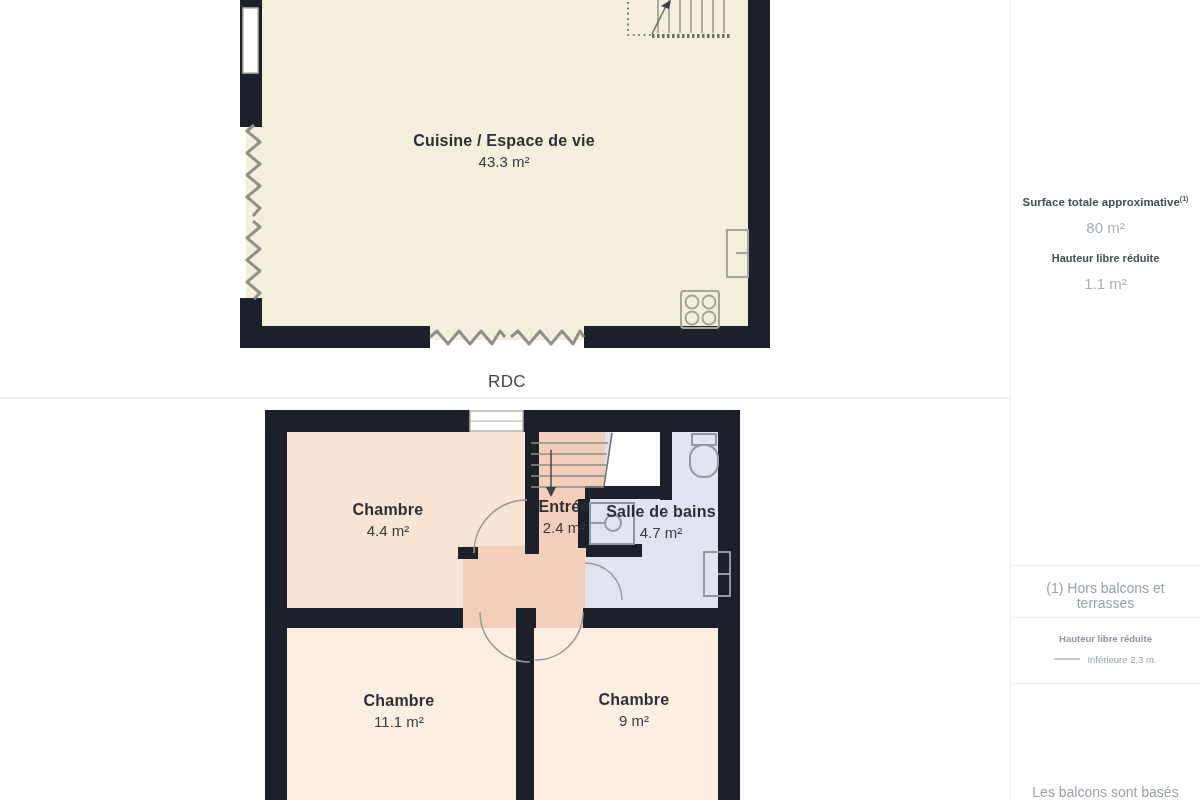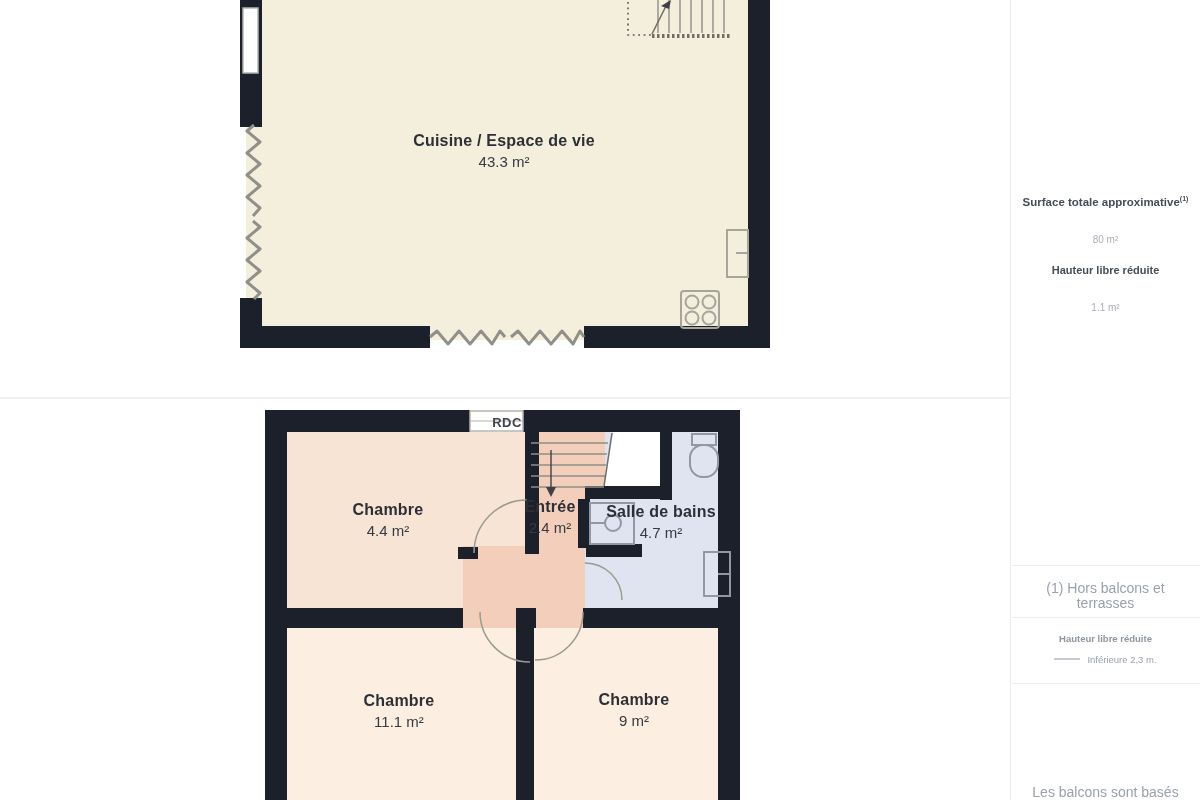--- a/index.html
+++ b/index.html
@@ -25,31 +25,31 @@
   .stair-rail{stroke:#6e6e66;stroke-width:4;stroke-dasharray:2.5 2.5;}
   .stair-diag{stroke:#6e6e66;stroke-width:1.5;}
   .dots{fill:none;stroke:#55585e;stroke-width:1.6;stroke-dasharray:1.8 3.6;}
   .fix{fill:none;stroke:#a5a59b;stroke-width:2;}
   .bfix{fill:none;stroke:#9297a6;stroke-width:2;}
   .arc{fill:none;stroke:#9a9a91;stroke-width:1.5;}
   .arrow{fill:#3d4046;}
   .plan-label{position:absolute;transform:translate(-50%,-50%);text-align:center;color:#2c2f36;white-space:nowrap;}
   .plan-label .name{font-weight:700;font-size:16px;line-height:20px;letter-spacing:.2px;}
   .plan-label .area{font-size:15px;line-height:21px;color:#363a41;}
-  .floor-tag{position:absolute;transform:translate(-50%,-50%);font-size:13px;font-weight:700;
-    letter-spacing:.4px;color:#3f444b;margin-top:40px;}
+  .floor-tag{position:absolute;transform:translate(-50%,-50%);font-size:17px;font-weight:400;
+    letter-spacing:.4px;color:#3f444b;}
   .h-divider{position:absolute;left:0;top:397px;width:1010px;height:2px;background:#f1f1f1;}
   
   .sidebar{position:absolute;left:1010px;top:0;width:190px;height:800px;background:#ffffff;
     border-left:1px solid #ededed;box-sizing:border-box;}
   .sb-block{position:absolute;left:0;width:100%;text-align:center;box-sizing:border-box;padding:0 8px;}
   .sb-title{font-size:11.5px;font-weight:700;color:#454d57;line-height:14px;}
   .sb-title sup{font-size:7px;}
   .sb-title2{font-size:11px;font-weight:700;color:#454d57;line-height:14px;margin-top:17px;}
-  .sb-value{font-size:10px;color:#a9afb8;line-height:13px;margin-top:24px;}
+  .sb-value{font-size:15px;color:#a9afb8;line-height:13px;margin-top:12px;}
   .sb-divider{position:absolute;left:1px;right:0;height:1px;background:#ededed;}
   .sb-note{position:absolute;left:0;width:100%;text-align:center;font-size:14px;color:#9aa1ab;
     line-height:15px;box-sizing:border-box;padding:0 13px;}
   .sb-legend-title{position:absolute;left:0;width:100%;text-align:center;font-size:9.5px;
     font-weight:700;color:#8e959f;}
   .sb-legend-row{position:absolute;left:0;width:100%;text-align:center;font-size:9.5px;color:#9aa1ab;}
   .legend-line{display:inline-block;width:26px;height:2px;background:#c6cbd2;vertical-align:middle;
     margin-right:7px;margin-top:-2px;}
 </style>
 </head>
@@ -179,21 +179,21 @@
     <div class="plan-label" style="left:504px;top:151px">
       <div class="name">Cuisine / Espace de vie</div>
       <div class="area">43.3 m²</div>
     </div>
     <div class="floor-tag" style="left:507px;top:382px">RDC</div>
 
     <div class="plan-label" style="left:388px;top:520px">
       <div class="name">Chambre</div>
       <div class="area">4.4 m²</div>
     </div>
-    <div class="plan-label" style="left:550px;top:517px">
+    <div class="plan-label" style="left:564px;top:517px">
       <div class="name">Entrée</div>
       <div class="area">2.4 m²</div>
     </div>
     <div class="plan-label" style="left:661px;top:522px">
       <div class="name">Salle de bains</div>
       <div class="area">4.7 m²</div>
     </div>
     <div class="plan-label" style="left:399px;top:711px">
       <div class="name">Chambre</div>
       <div class="area">11.1 m²</div>

